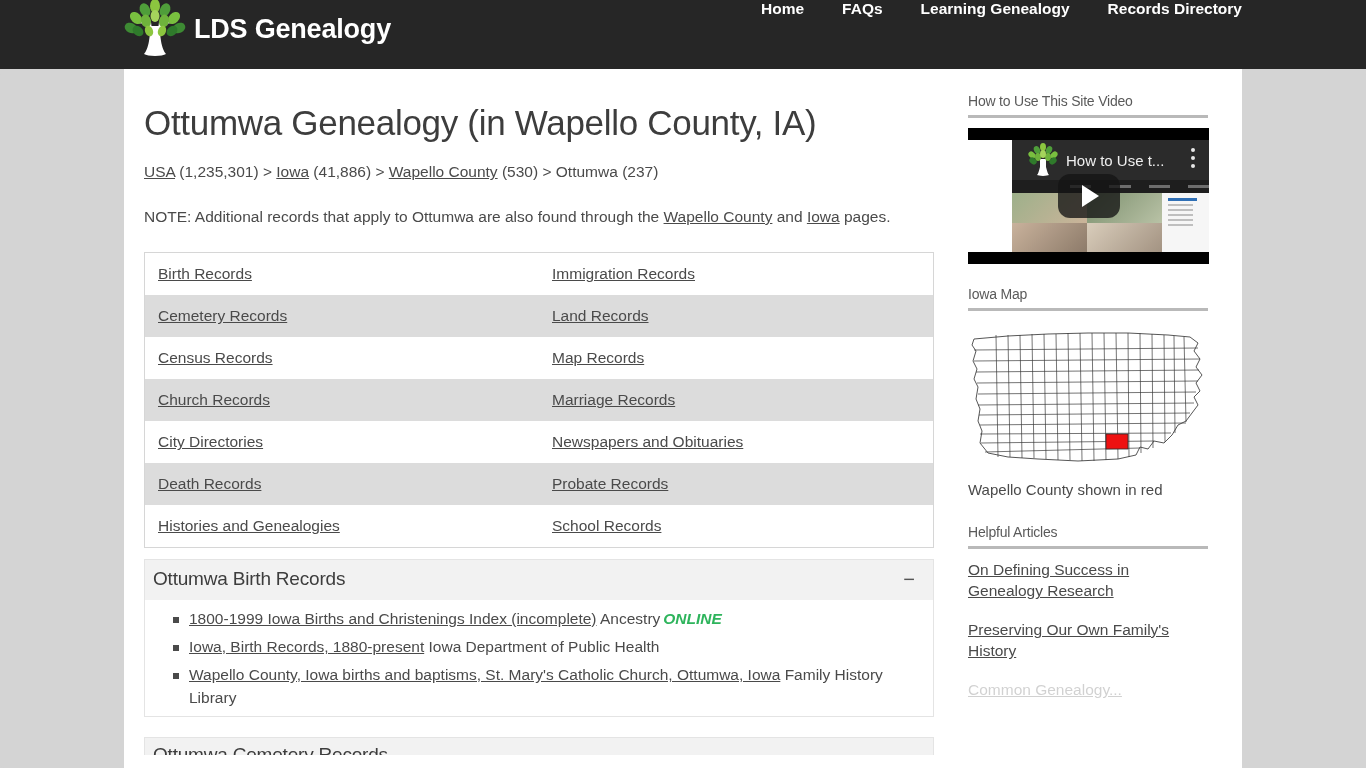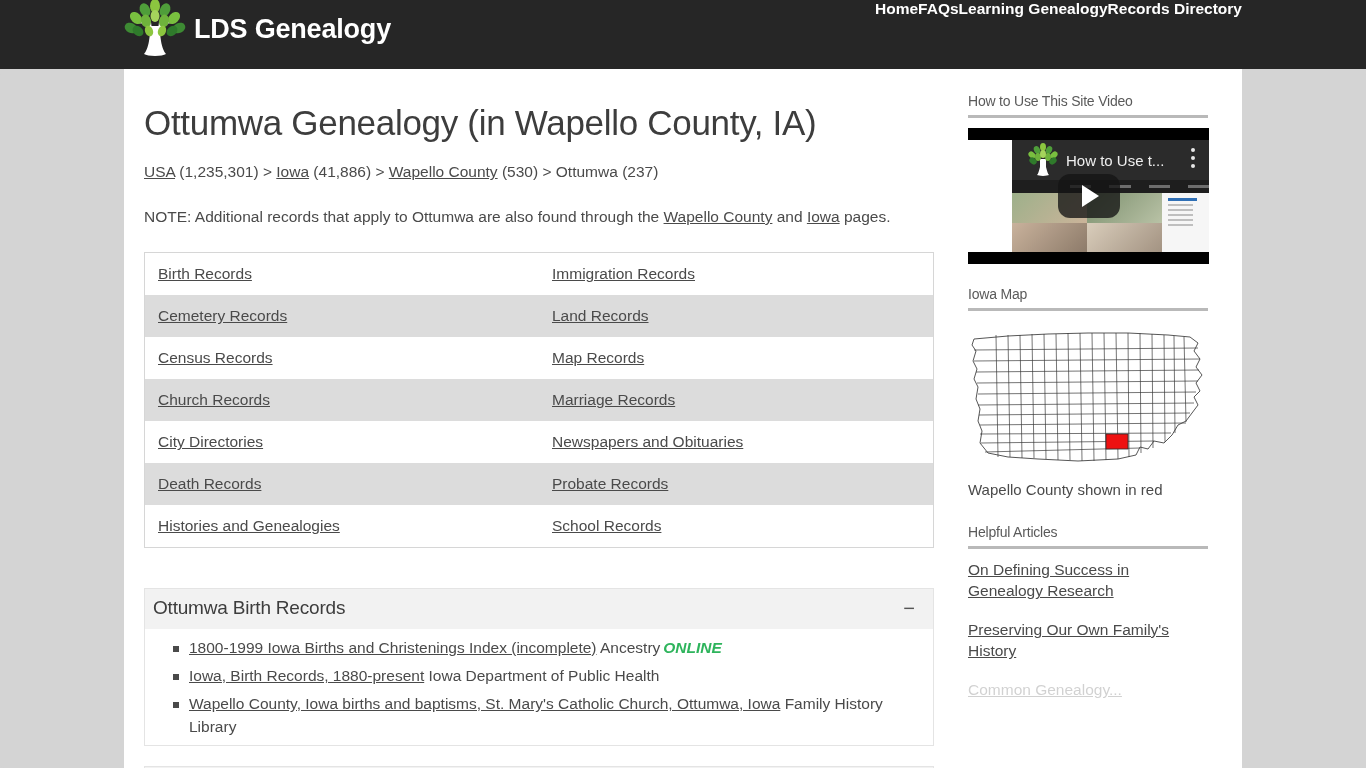--- a/index.html
+++ b/index.html
@@ -27,20 +27,21 @@
     color: #ffffff;
     font-size: 27px;
     font-weight: bold;
     letter-spacing: -0.2px;
     white-space: nowrap;
   }
   .main-nav {
     margin-left: auto;
     display: flex;
     align-items: center;
+    gap: 38px;
   }
   .nav-link {
     color: #ffffff;
     font-size: 15.5px;
     font-weight: bold;
     text-decoration: none;
     white-space: nowrap;
   }
 
   
@@ -96,21 +97,21 @@
     line-height: 1.5;
     margin-bottom: 24px;
     max-width: 790px;
   }
 
   
   table.records {
     width: 790px;
     border-collapse: collapse;
     border: 1px solid #d6d6d6;
-    margin-bottom: 40px;
+    margin-bottom: 11px;
   }
   table.records td {
     padding: 12px 13px;
     font-size: 15.5px;
     width: 50%;
     vertical-align: middle;
     height: 42px;
   }
   table.records tr:nth-child(even) { background: #dcdcdc; }
   table.records tr:nth-child(odd)  { background: #ffffff; }

